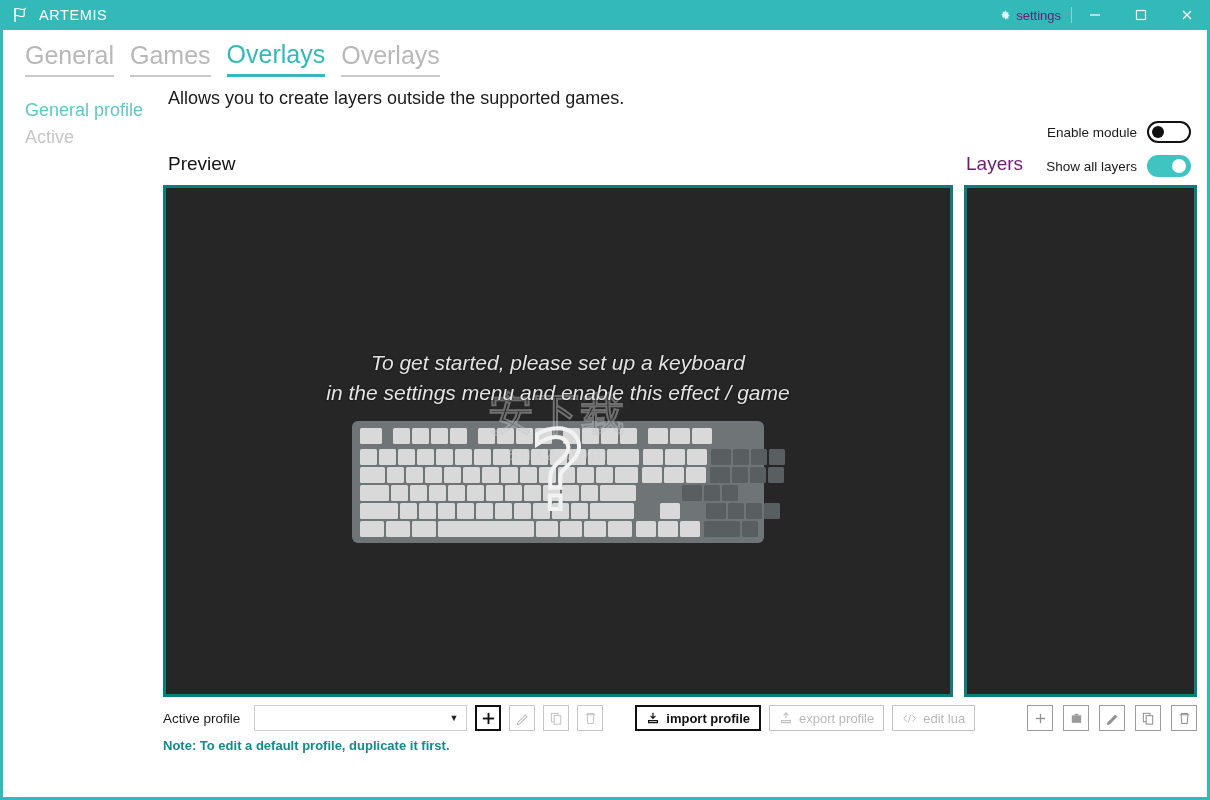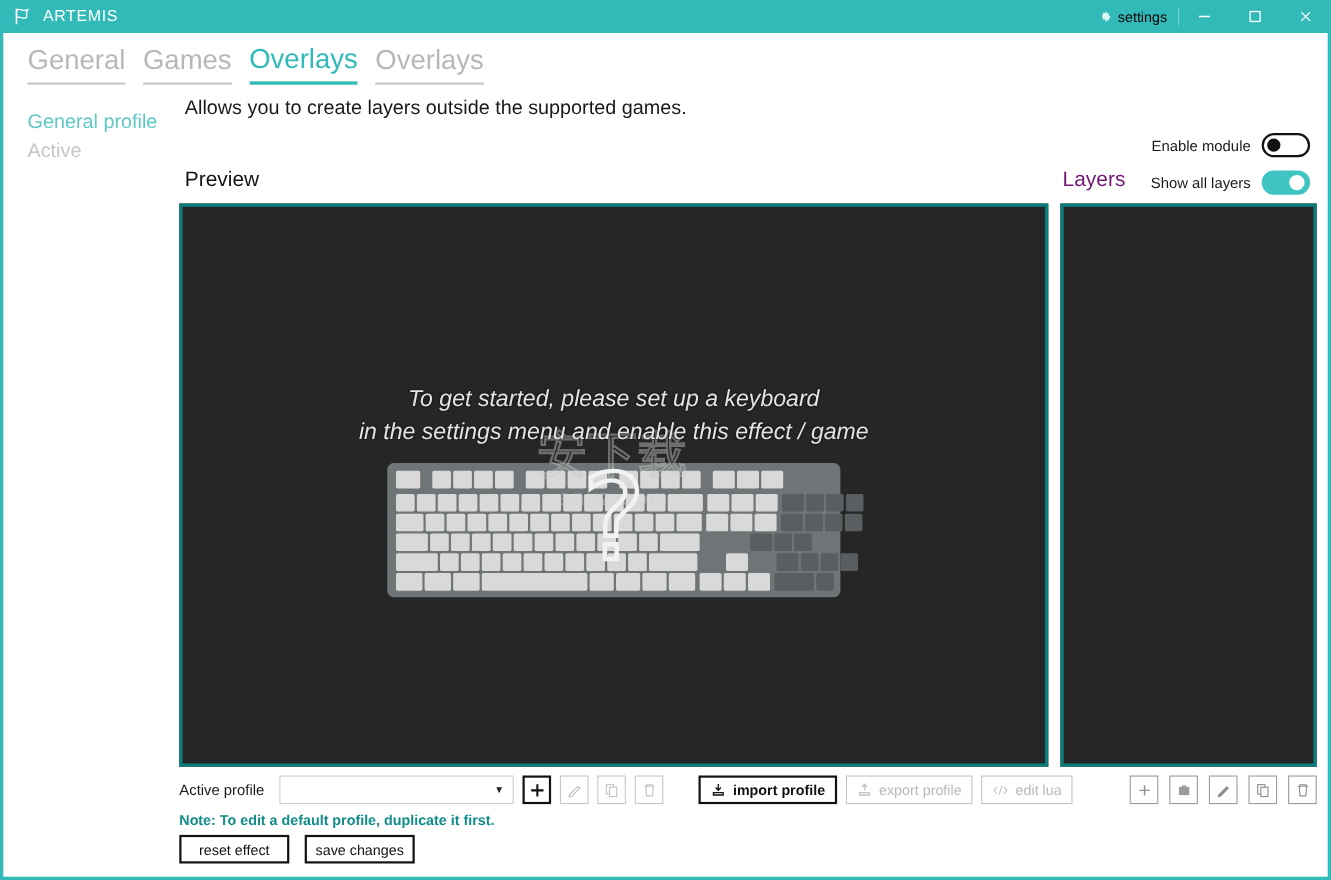--- a/index.html
+++ b/index.html
@@ -26,21 +26,21 @@
     display: flex; align-items: center;
     color: #ffffff;
   }
   .tb-logo { margin-left: 10px; width: 20px; height: 20px; display:flex; align-items:center; justify-content:center; }
   .tb-title {
     margin-left: 9px; font-size: 14.5px; letter-spacing: .6px; color: #ffffff;
   }
   .tb-right { margin-left: auto; display: flex; align-items: center; height: 30px; }
   .tb-settings {
     display: flex; align-items: center; gap: 5px;
-    font-size: 13px; color: #000000; padding: 0 10px; height: 30px;
+    font-size: 13px; color: #701a75; padding: 0 10px; height: 30px;
   }
   .tb-sep { width: 1px; height: 16px; background: #7fd6d4; }
   .tb-btn {
     width: 46px; height: 30px; display: flex; align-items: center; justify-content: center;
   }
   .tb-btn svg { display: block; }
 
   
   .tabs {
     position: absolute; left: 22px; top: 42px;
@@ -488,24 +488,20 @@
         <svg class="ico" width="15" height="13" viewBox="0 0 18 14">
           <path d="M5.5 3 2 7l3.5 4 M12.5 3 16 7l-3.5 4 M10.5 2.2 7.5 11.8" fill="none" stroke="#c4c4c4" stroke-width="1.2"></path>
         </svg>
       </span>
       <span>edit lua</span>
     </div>
   </div>
 
   <div class="note">Note: To edit a default profile, duplicate it first.</div>
 
-  <div class="actions">
-    <div class="abtn">reset effect</div>
-    <div class="abtn">save changes</div>
-  </div>
 
   <div class="layerbar">
     <div class="ibtn">
       <svg class="ico" width="15" height="15" viewBox="0 0 16 16">
         <line x1="8" y1="3" x2="8" y2="13" stroke="#8f8f8f" stroke-width="1.4"></line>
         <line x1="3" y1="8" x2="13" y2="8" stroke="#8f8f8f" stroke-width="1.4"></line>
       </svg>
     </div>
     <div class="ibtn">
       <svg class="ico" width="15" height="15" viewBox="0 0 16 16">

